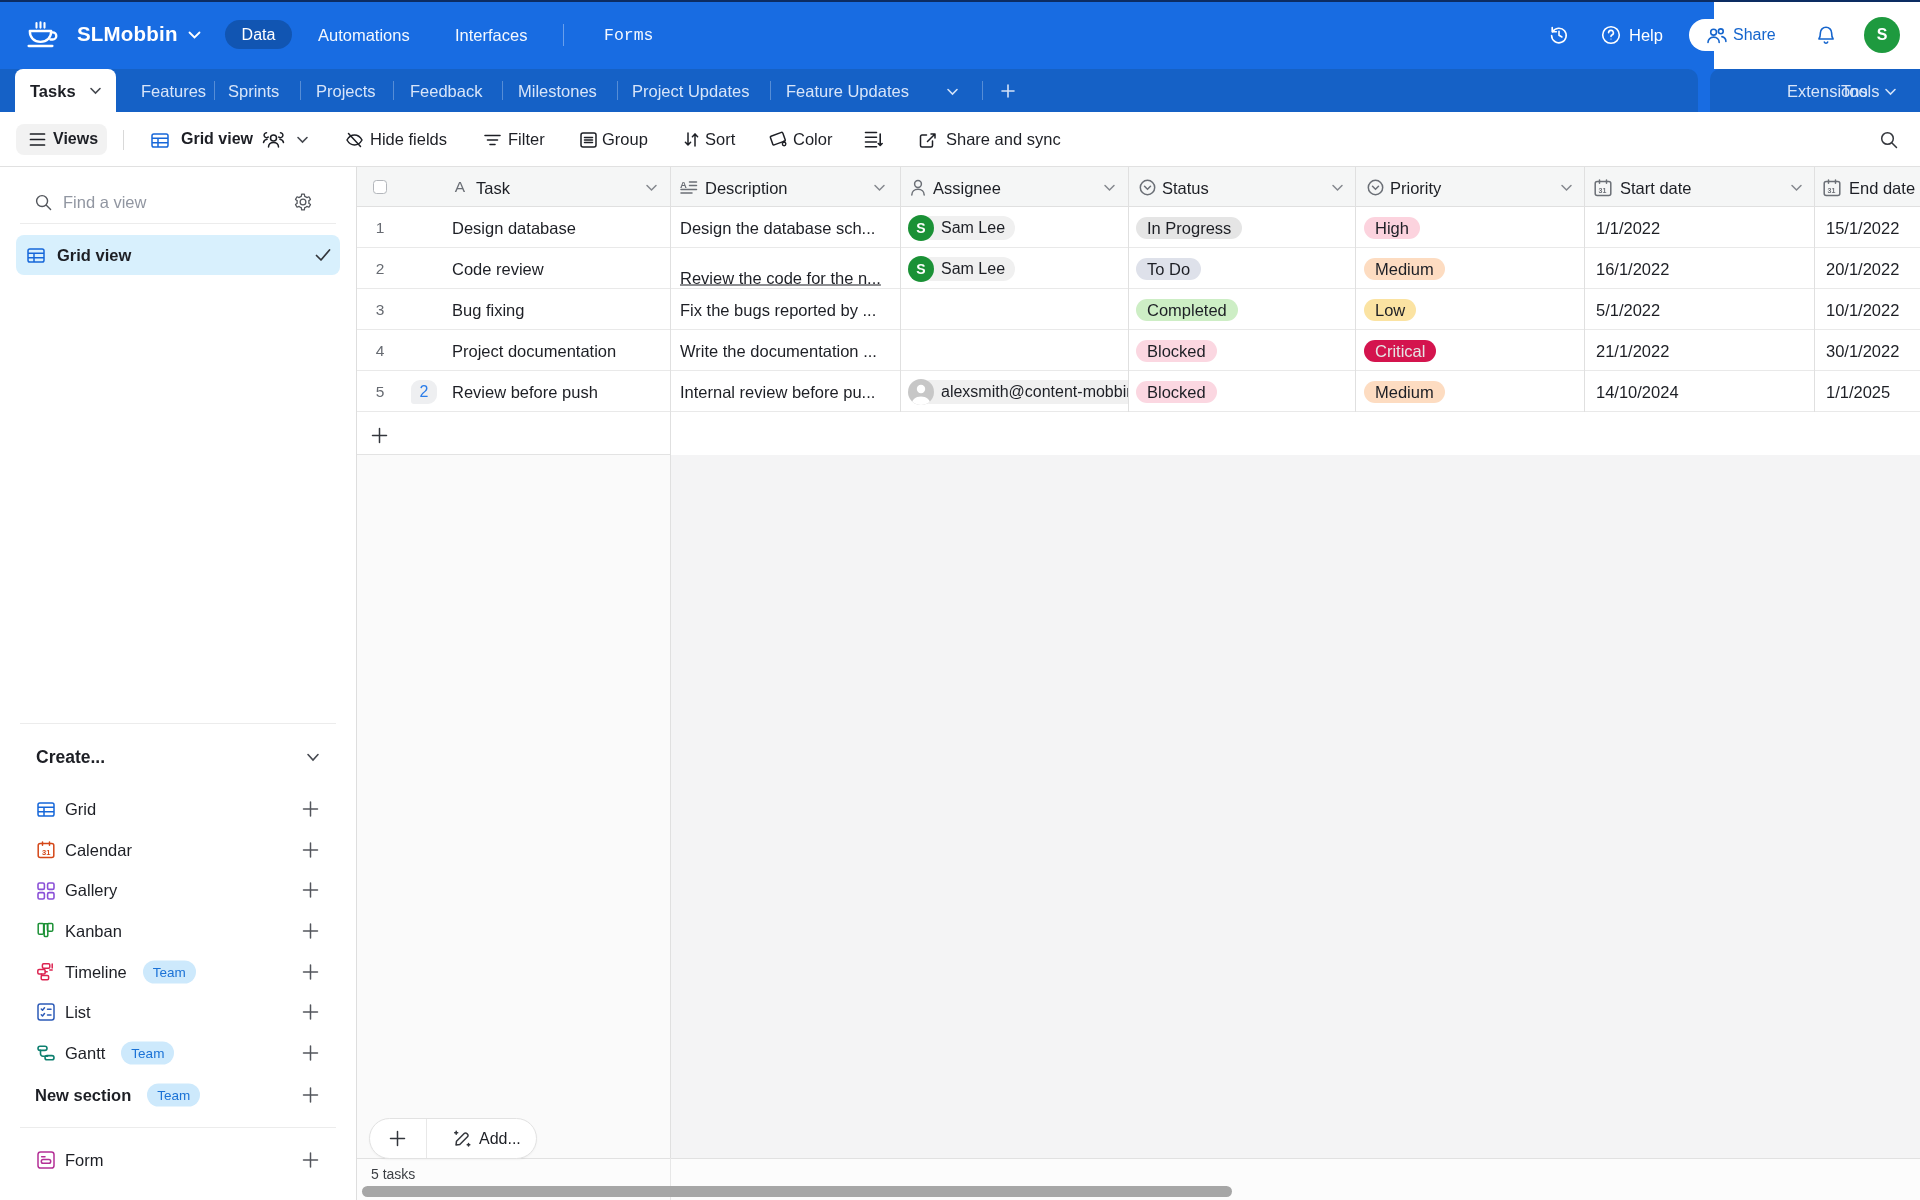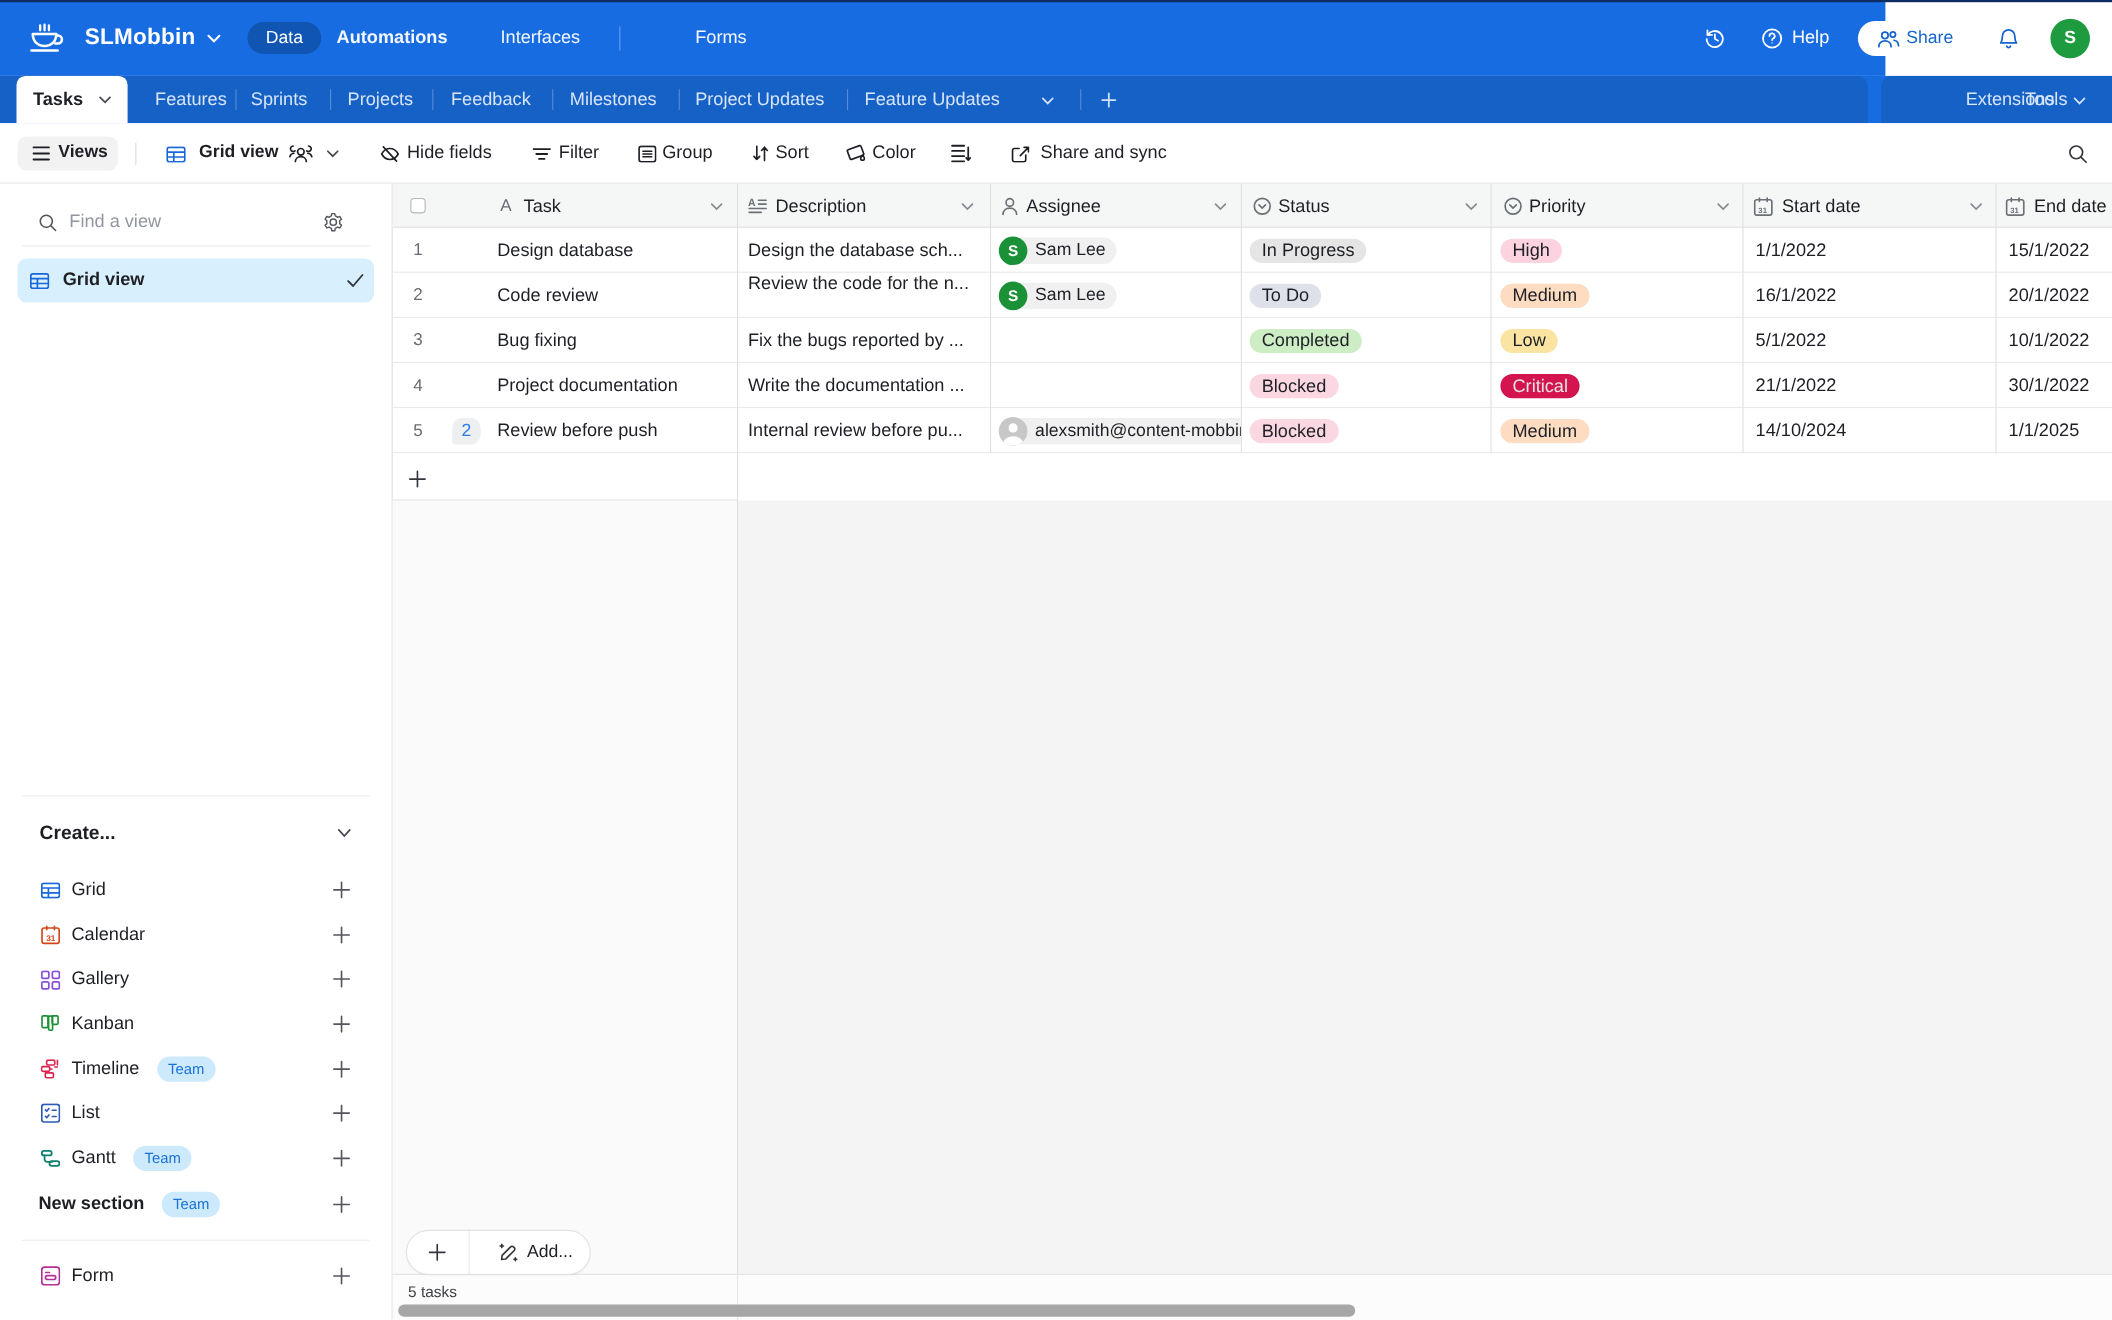--- a/index.html
+++ b/index.html
@@ -47,24 +47,24 @@
     <path d="M10.5 9 v4.6 M14.5 8.4 v5.2 M18.5 9 v4.6" stroke-width="2.1"></path>
     <path d="M3.8 17 h21.4 c0 6.5-4.2 10.8-10.7 10.8 S3.8 23.5 3.8 17 z" stroke-linejoin="round"></path>
     <path d="M25.4 18.3 h1.3 a3.6 3.6 0 0 1 0 7.2 h-2.4"></path>
     <path d="M2.6 32 h23.8"></path>
   </svg>
   <div class="abs" style="left:77px;top:34px;transform:translateY(-50%);font-size:20.5px;font-weight:700;color:#fff;letter-spacing:.2px;">SLMobbin</div>
   <svg class="abs" style="left:187px;top:29px;" width="15" height="12" viewBox="0 0 15 12" fill="none" stroke="#fff" stroke-width="1.8" stroke-linecap="round">
       <path d="M2.5 3.5 L7.5 8.5 L12.5 3.5"></path>
     </svg>
   <div class="abs" style="left:225px;top:20px;width:67px;height:29px;border-radius:15px;background:#1155b2;color:#fff;font-size:16px;font-weight:500;text-align:center;line-height:29px;">Data</div>
-  <div class="abs wtxt" style="left:306px;top:35px;transform:translateY(-50%);font-weight:bold;">Automations</div>
+  <div class="abs wtxt" style="left:318px;top:35px;transform:translateY(-50%);">Automations</div>
   <div class="abs wtxt" style="left:455px;top:35px;transform:translateY(-50%);">Interfaces</div>
   <div class="abs" style="left:563px;top:24px;width:1px;height:22px;background:rgba(255,255,255,.35);"></div>
-  <div class="abs wtxt" style="left:632px;top:35px;transform:translateY(-50%);">Forms</div>
+  <div class="abs wtxt" style="left:604px;top:35px;transform:translateY(-50%);font-family:Liberation Mono, monospace;">Forms</div>
 
   <svg class="abs" style="left:1549px;top:25px;" width="20" height="20" viewBox="0 0 20 20" fill="none" stroke="#fff" stroke-width="1.6" stroke-linecap="round" stroke-linejoin="round">
     <path d="M3.2 2.6 v4.2 h4.2"></path>
     <path d="M3.6 6.8 a7.3 7.3 0 1 1 -1 3.8"></path>
     <path d="M10 6.2 v4.1 l2.9 1.7"></path>
   </svg>
 
   <svg class="abs" style="left:1601px;top:25px;" width="20" height="20" viewBox="0 0 20 20" fill="none" stroke="#fff" stroke-width="1.6">
     <circle cx="10" cy="10" r="8.3"></circle>
     <path d="M7.6 7.8 a2.4 2.4 0 1 1 3.3 2.2 c-.7.3-.9.7-.9 1.4" stroke-linecap="round"></path>
@@ -401,21 +401,21 @@
 <div class="abs" style="left:918px;top:216px;width:97px;height:24px;background:#f0f0f0;border-radius:12px;"></div>
 <div class="abs" style="left:908px;top:215px;width:26px;height:26px;border-radius:50%;background:#1a9136;color:#fff;font-size:14px;font-weight:600;text-align:center;line-height:26px;">S</div>
 <div class="celltxt" style="left:941px;top:228px;font-size:16px;">Sam Lee</div>
 <div class="pill" style="left:1136px;top:228px;background:#e5e5e5;">In Progress</div>
 <div class="pill" style="left:1364px;top:228px;background:#fcd3de;">High</div>
 <div class="celltxt" style="left:1596px;top:228px;">1/1/2022</div>
 <div class="celltxt" style="left:1826px;top:228px;">15/1/2022</div>
 
 <div class="rownum" style="left:380px;top:269px;">2</div>
 <div class="celltxt" style="left:452px;top:269px;">Code review</div>
-<div class="celltxt" style="left:680px;top:258px;">Review the code for the n...</div>
+<div class="celltxt" style="left:680px;top:278px;text-decoration:underline;">Review the code for the n...</div>
 <div class="abs" style="left:918px;top:257px;width:97px;height:24px;background:#f0f0f0;border-radius:12px;"></div>
 <div class="abs" style="left:908px;top:256px;width:26px;height:26px;border-radius:50%;background:#1a9136;color:#fff;font-size:14px;font-weight:600;text-align:center;line-height:26px;">S</div>
 <div class="celltxt" style="left:941px;top:269px;font-size:16px;">Sam Lee</div>
 <div class="pill" style="left:1136px;top:269px;background:#dee1ea;">To Do</div>
 <div class="pill" style="left:1364px;top:269px;background:#fddcc1;">Medium</div>
 <div class="celltxt" style="left:1596px;top:269px;">16/1/2022</div>
 <div class="celltxt" style="left:1826px;top:269px;">20/1/2022</div>
 
 <div class="rownum" style="left:380px;top:310px;">3</div>
 <div class="celltxt" style="left:452px;top:310px;">Bug fixing</div>

